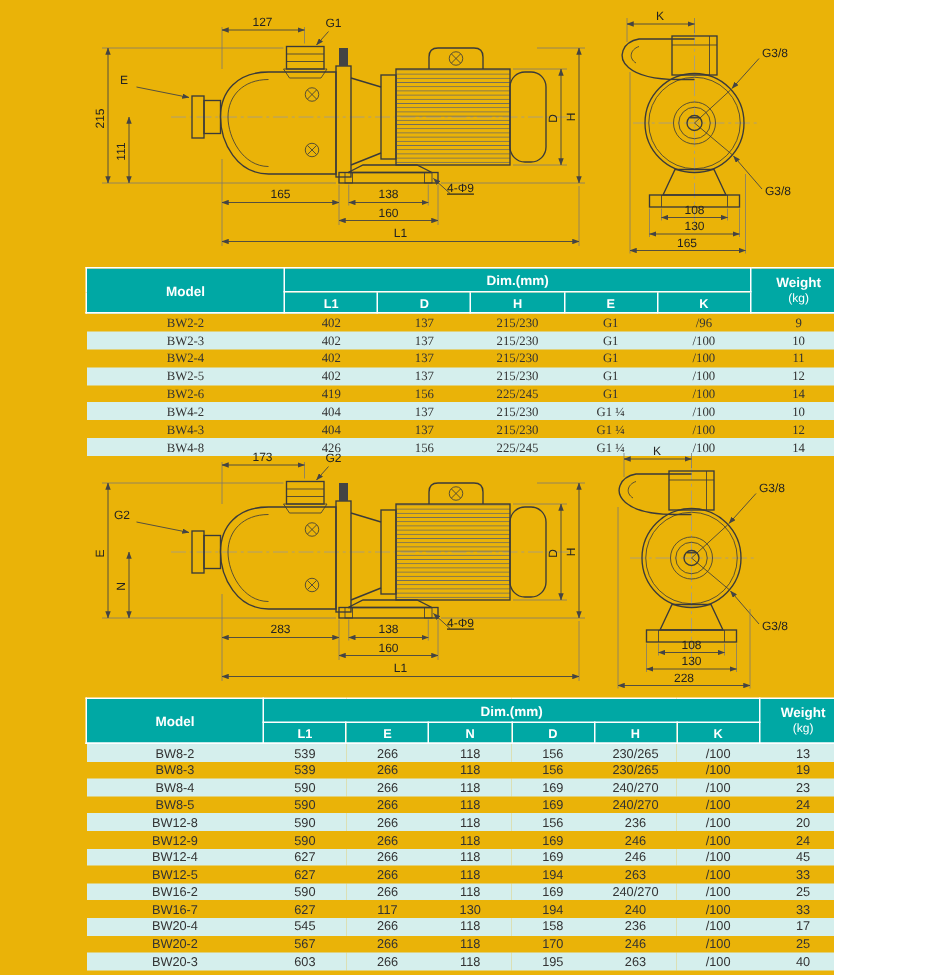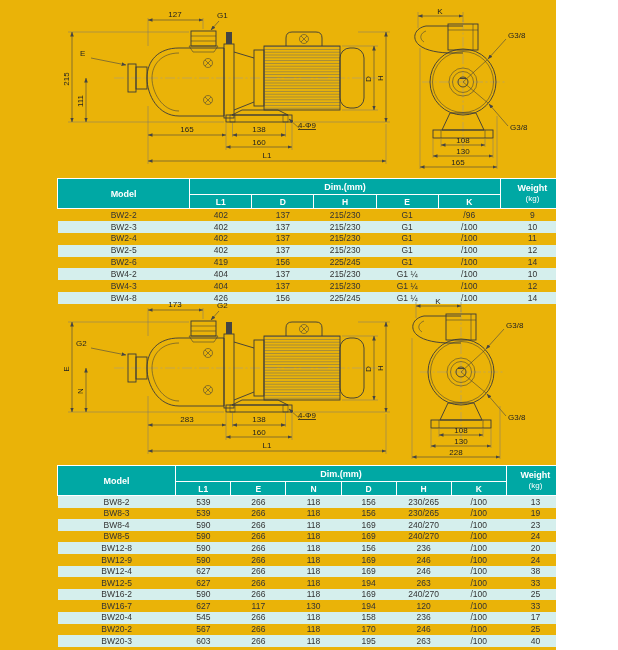--- a/index.html
+++ b/index.html
@@ -15,21 +15,21 @@
   .ext{stroke:#777;stroke-width:.5;fill:none;}
   .out{stroke:#3a3a3a;stroke-width:.9;fill:none;}
   .thin{stroke:#3a3a3a;stroke-width:.55;fill:none;}
   .cl{stroke:#999;stroke-width:.5;stroke-dasharray:10 2.5 2 2.5;fill:none;}
   table.spec{position:absolute;border-collapse:collapse;table-layout:fixed;width:508px;}
   table.spec th{background:var(--teal);color:#fff;border:1px solid #fff;font-size:9px;
         font-weight:bold;text-align:center;padding:0;}
   table.spec thead tr:first-child th{height:15px;}
   table.spec thead tr:nth-child(2) th{height:13px;font-size:8.5px;}
   table.spec td{font-size:8.5px;color:#333;text-align:center;padding:0;line-height:1;}
-  .t1 td{height:11.9px;}
+  .t1 td{height:11.9px;font-family:Liberation Serif, serif;}
   .t2 td{height:11.6px;}
   .t1 tbody tr:nth-child(even){background:var(--alt);}
   .t2 tbody tr:nth-child(odd){background:var(--alt);}
   .t1 .c-model{width:132px;} .t1 .c-dim{width:62px;} .t1 .c-wt{width:64px;}
   .t2 .c-model{width:118px;} .t2 .c-dim{width:55px;} .t2 .c-wt{width:58px;}
   .wt-th span{display:block;line-height:1.2;}
   .wt-unit{font-size:8px;font-weight:normal;}
 </style>
 </head>
 <body>
@@ -506,21 +506,21 @@
           <td>24</td>
         </tr>
         <tr>
           <td>BW12-4</td>
           <td>627</td>
           <td>266</td>
           <td>118</td>
           <td>169</td>
           <td>246</td>
           <td>/100</td>
-          <td>38</td>
+          <td>45</td>
         </tr>
         <tr>
           <td>BW12-5</td>
           <td>627</td>
           <td>266</td>
           <td>118</td>
           <td>194</td>
           <td>263</td>
           <td>/100</td>
           <td>33</td>
@@ -534,21 +534,21 @@
           <td>240/270</td>
           <td>/100</td>
           <td>25</td>
         </tr>
         <tr>
           <td>BW16-7</td>
           <td>627</td>
           <td>117</td>
           <td>130</td>
           <td>194</td>
-          <td>120</td>
+          <td>240</td>
           <td>/100</td>
           <td>33</td>
         </tr>
         <tr>
           <td>BW20-4</td>
           <td>545</td>
           <td>266</td>
           <td>118</td>
           <td>158</td>
           <td>236</td>

